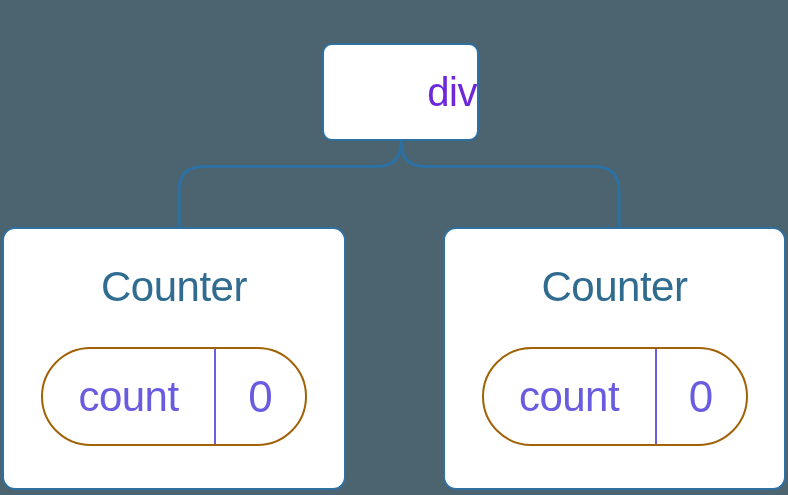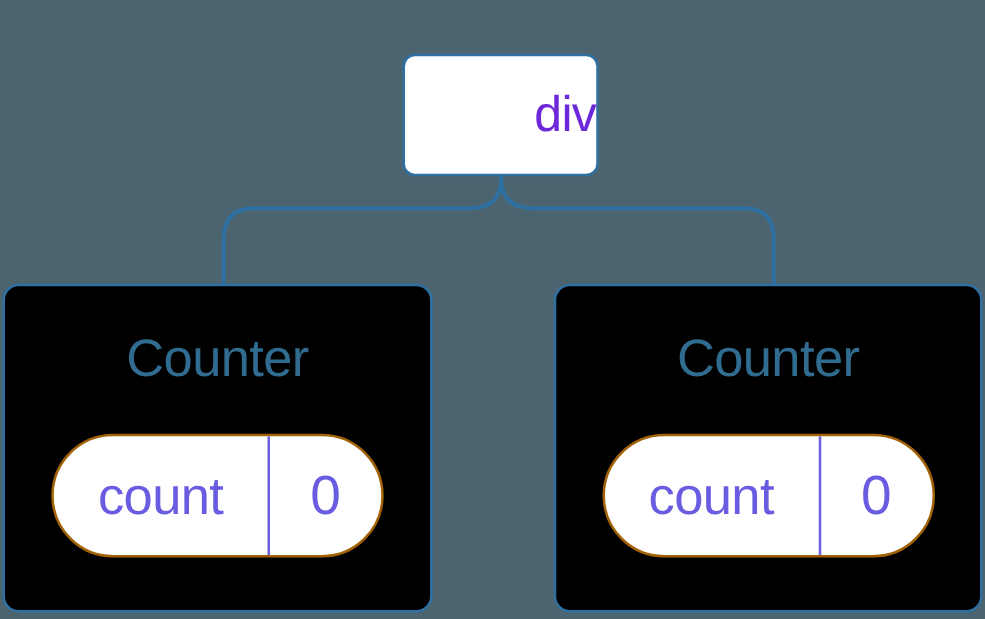--- a/index.html
+++ b/index.html
@@ -35,21 +35,21 @@
     width: 788px; height: 495px;
     pointer-events: none;
   }
 
   
   .card {
     position: absolute;
     top: 227px;
     height: 263px;
     box-sizing: border-box;
-    background: #000000;
+    background: #ffffff;
     border: 2.5px solid #2E70A1;
     border-radius: 13px;
     display: flex; flex-direction: column; align-items: center;
   }
   .card-left  { left: 2px;   width: 344px; }
   .card-right { left: 443px; width: 343px; }
 
   .card-title {
     margin-top: 32px;
     line-height: 52px;

